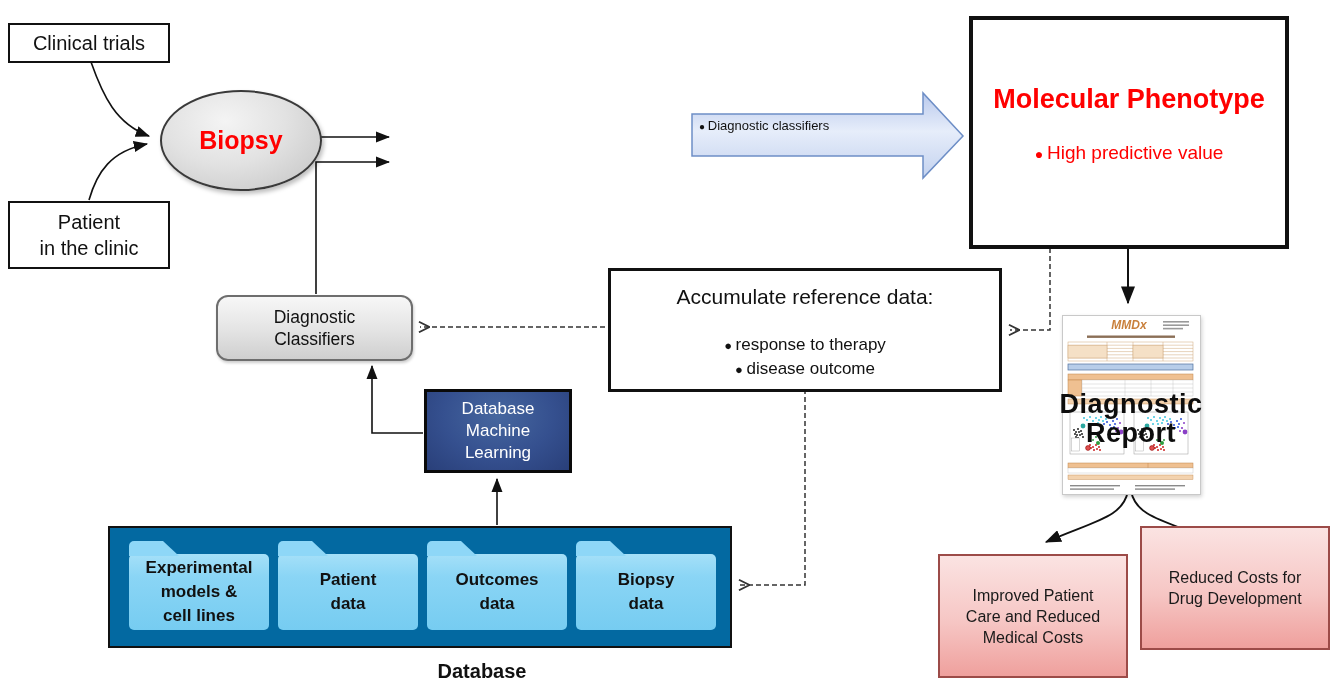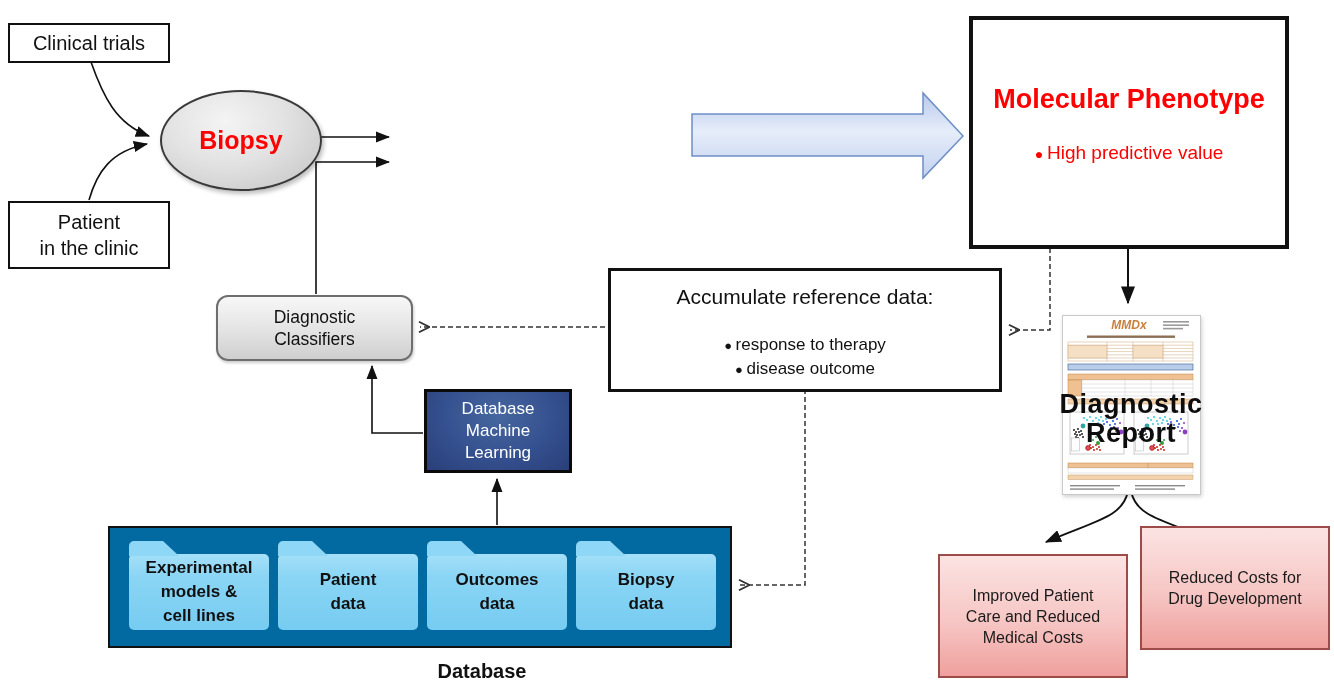--- a/index.html
+++ b/index.html
@@ -126,20 +126,21 @@
       <span>in the clinic</span>
     </span>
   </div>
 
   <div class="abs ellipse">
     <span>Biopsy</span>
   </div>
 
 
   <div class="abs flowtext">
+    <div class="bullet">Diagnostic classifiers</div>
   </div>
 
   <div class="abs mp">
     <div class="mp-title">Molecular Phenotype</div>
     <div class="mp-bullets">
       <div class="bullet">High predictive value</div>
     </div>
   </div>
 
   <div class="abs acc">

